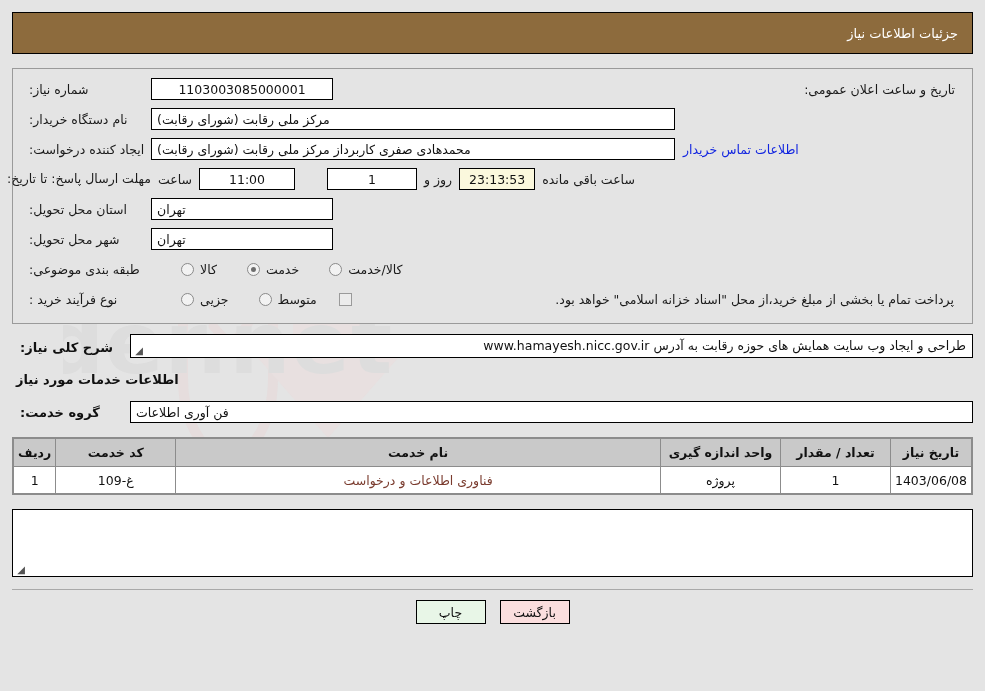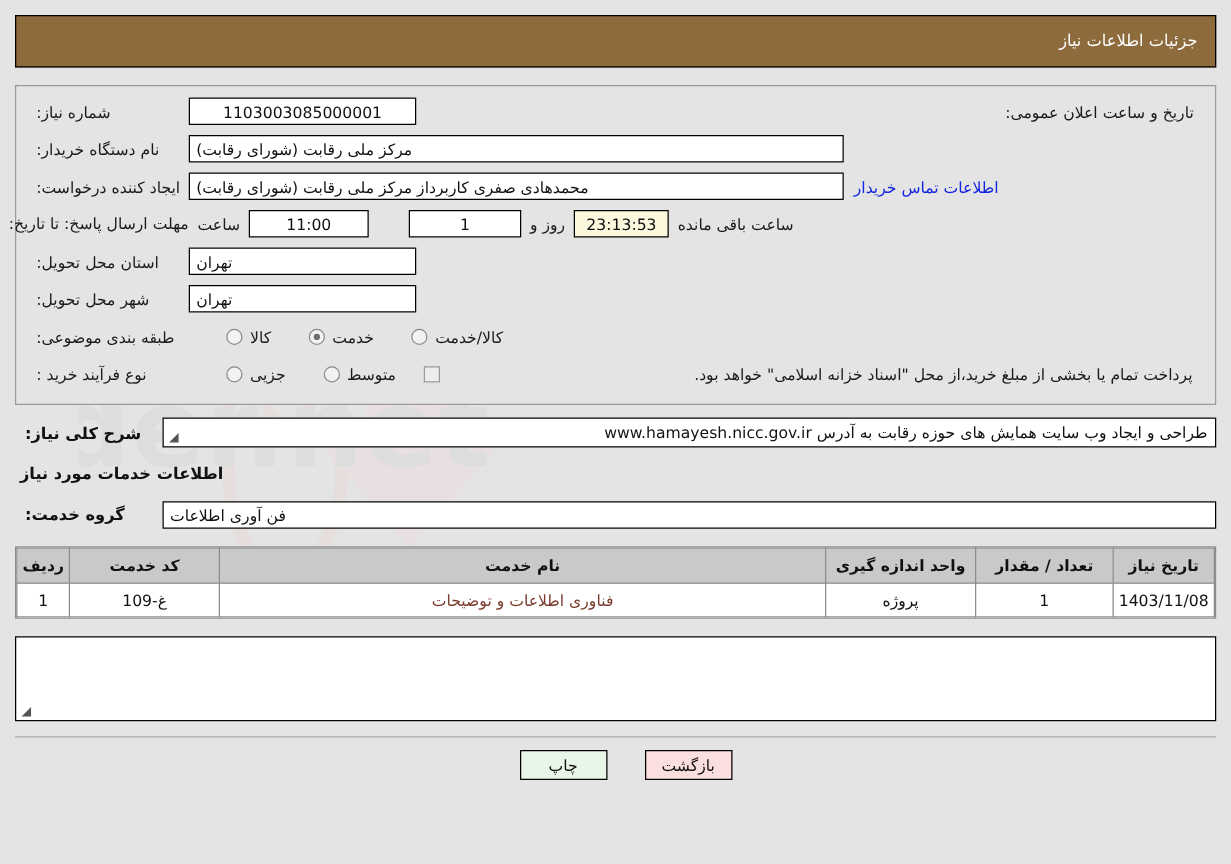--- a/index.html
+++ b/index.html
@@ -123,21 +123,21 @@
   .notes-box {
     flex: 1; height: 68px; background: #fff; border: 1px solid #000; position: relative;
   }
 
   .divider { margin: 12px 12px 0 12px; border-top: 1px solid #a9a9a9; }
 
   .footer { margin-top: 10px; display: flex; justify-content: center; gap: 14px; }
   .btn {
     min-width: 70px; height: 24px; border: 1px solid #000;
     font-size: 12.5px; color: #111; display: flex; align-items: center;
-    justify-content: center; cursor: pointer; padding: 0 10px; margin-left: 16px;
+    justify-content: center; cursor: pointer; padding: 0 10px;
   }
   .btn-print { background: #e8f6e7; }
   .btn-back { background: #fbdede; }
 </style>
 </head>
 <body>
 
 <div class="page">
 
   <div class="watermark">
@@ -262,24 +262,24 @@
             <td style="width:34px">تاریخ نیاز</td>
             <td style="width:110px">تعداد / مقدار</td>
             <td style="width:120px">واحد اندازه گیری</td>
             <td>نام خدمت</td>
             <td style="width:120px">کد خدمت</td>
             <td style="width:42px">ردیف</td>
           </tr>
         </thead>
         <tbody>
           <tr>
-            <td>1403/11/08</td>
+            <td>1403/06/08</td>
             <td>1</td>
             <td>پروژه</td>
-            <td class="svc-name">فناوری اطلاعات و توضیحات</td>
+            <td class="svc-name">فناوری اطلاعات و درخواست</td>
             <td class="svc-code">غ-109</td>
             <td>1</td>
           </tr>
         </tbody>
       </table>
     </div>
 
     <div class="notes-wrap">
       <div class="notes-box">
         <span style="display:block;padding:4px 6px;font-size:12.5px;color:#111;"></span>

